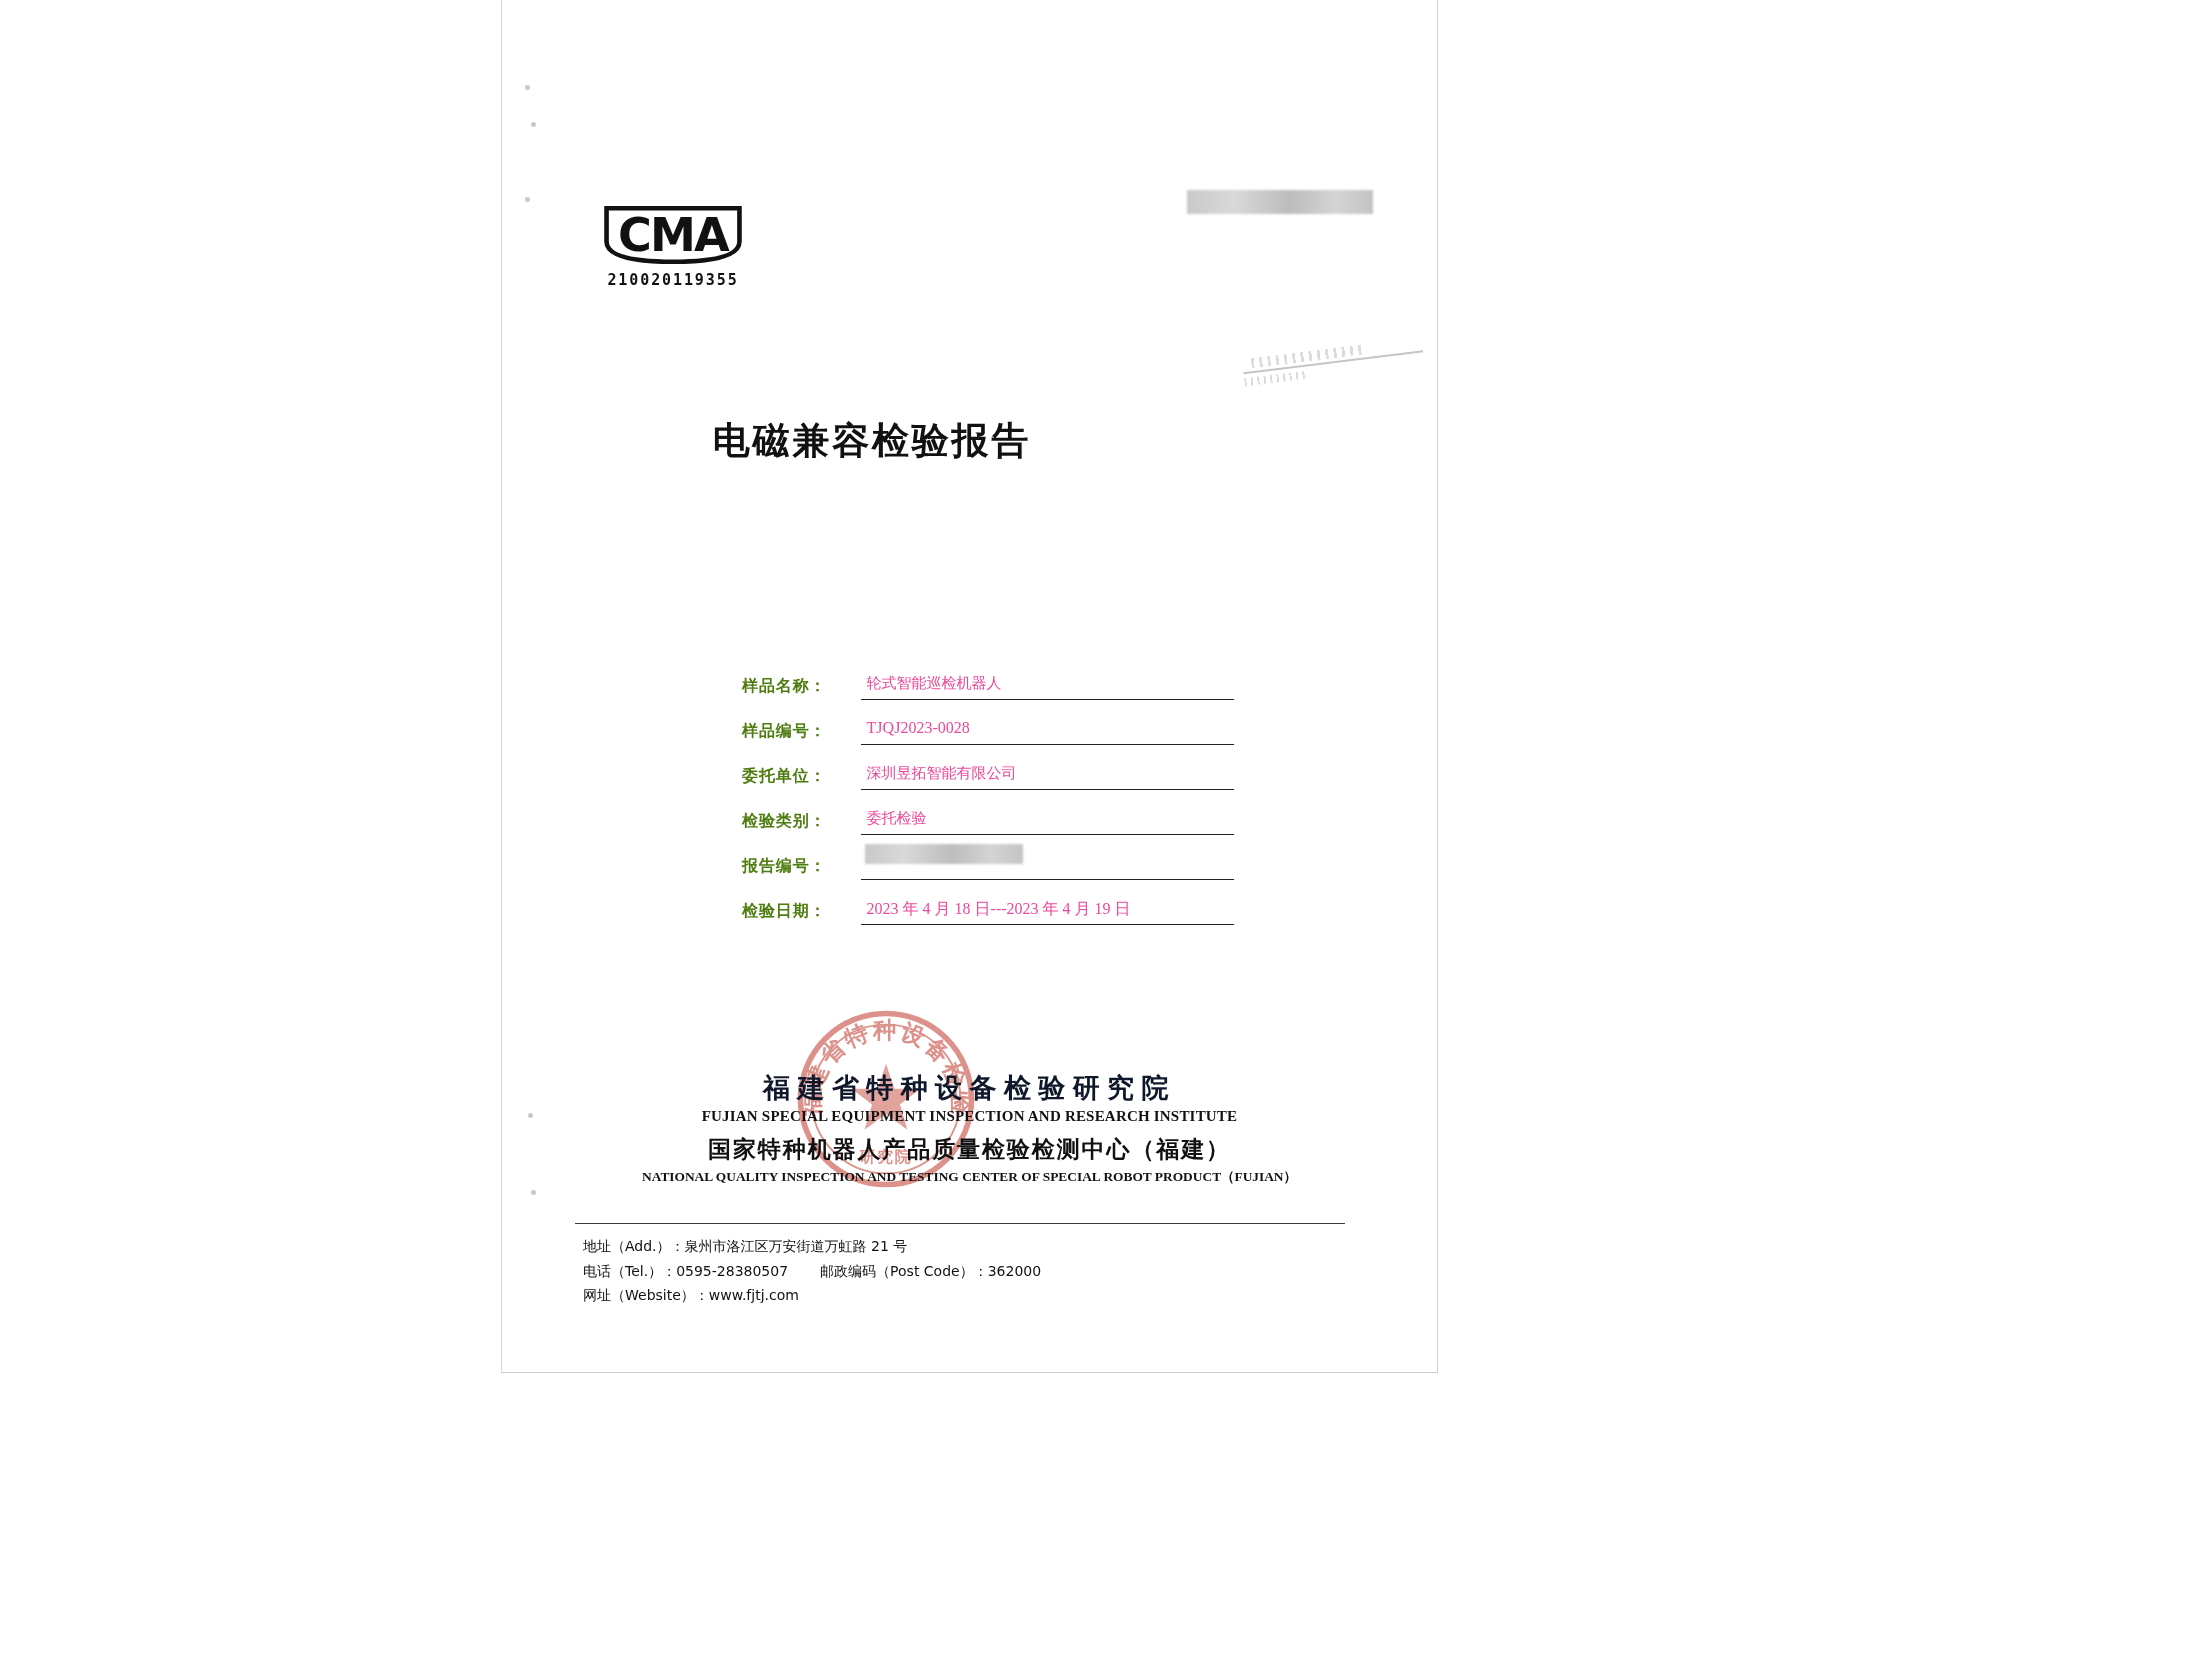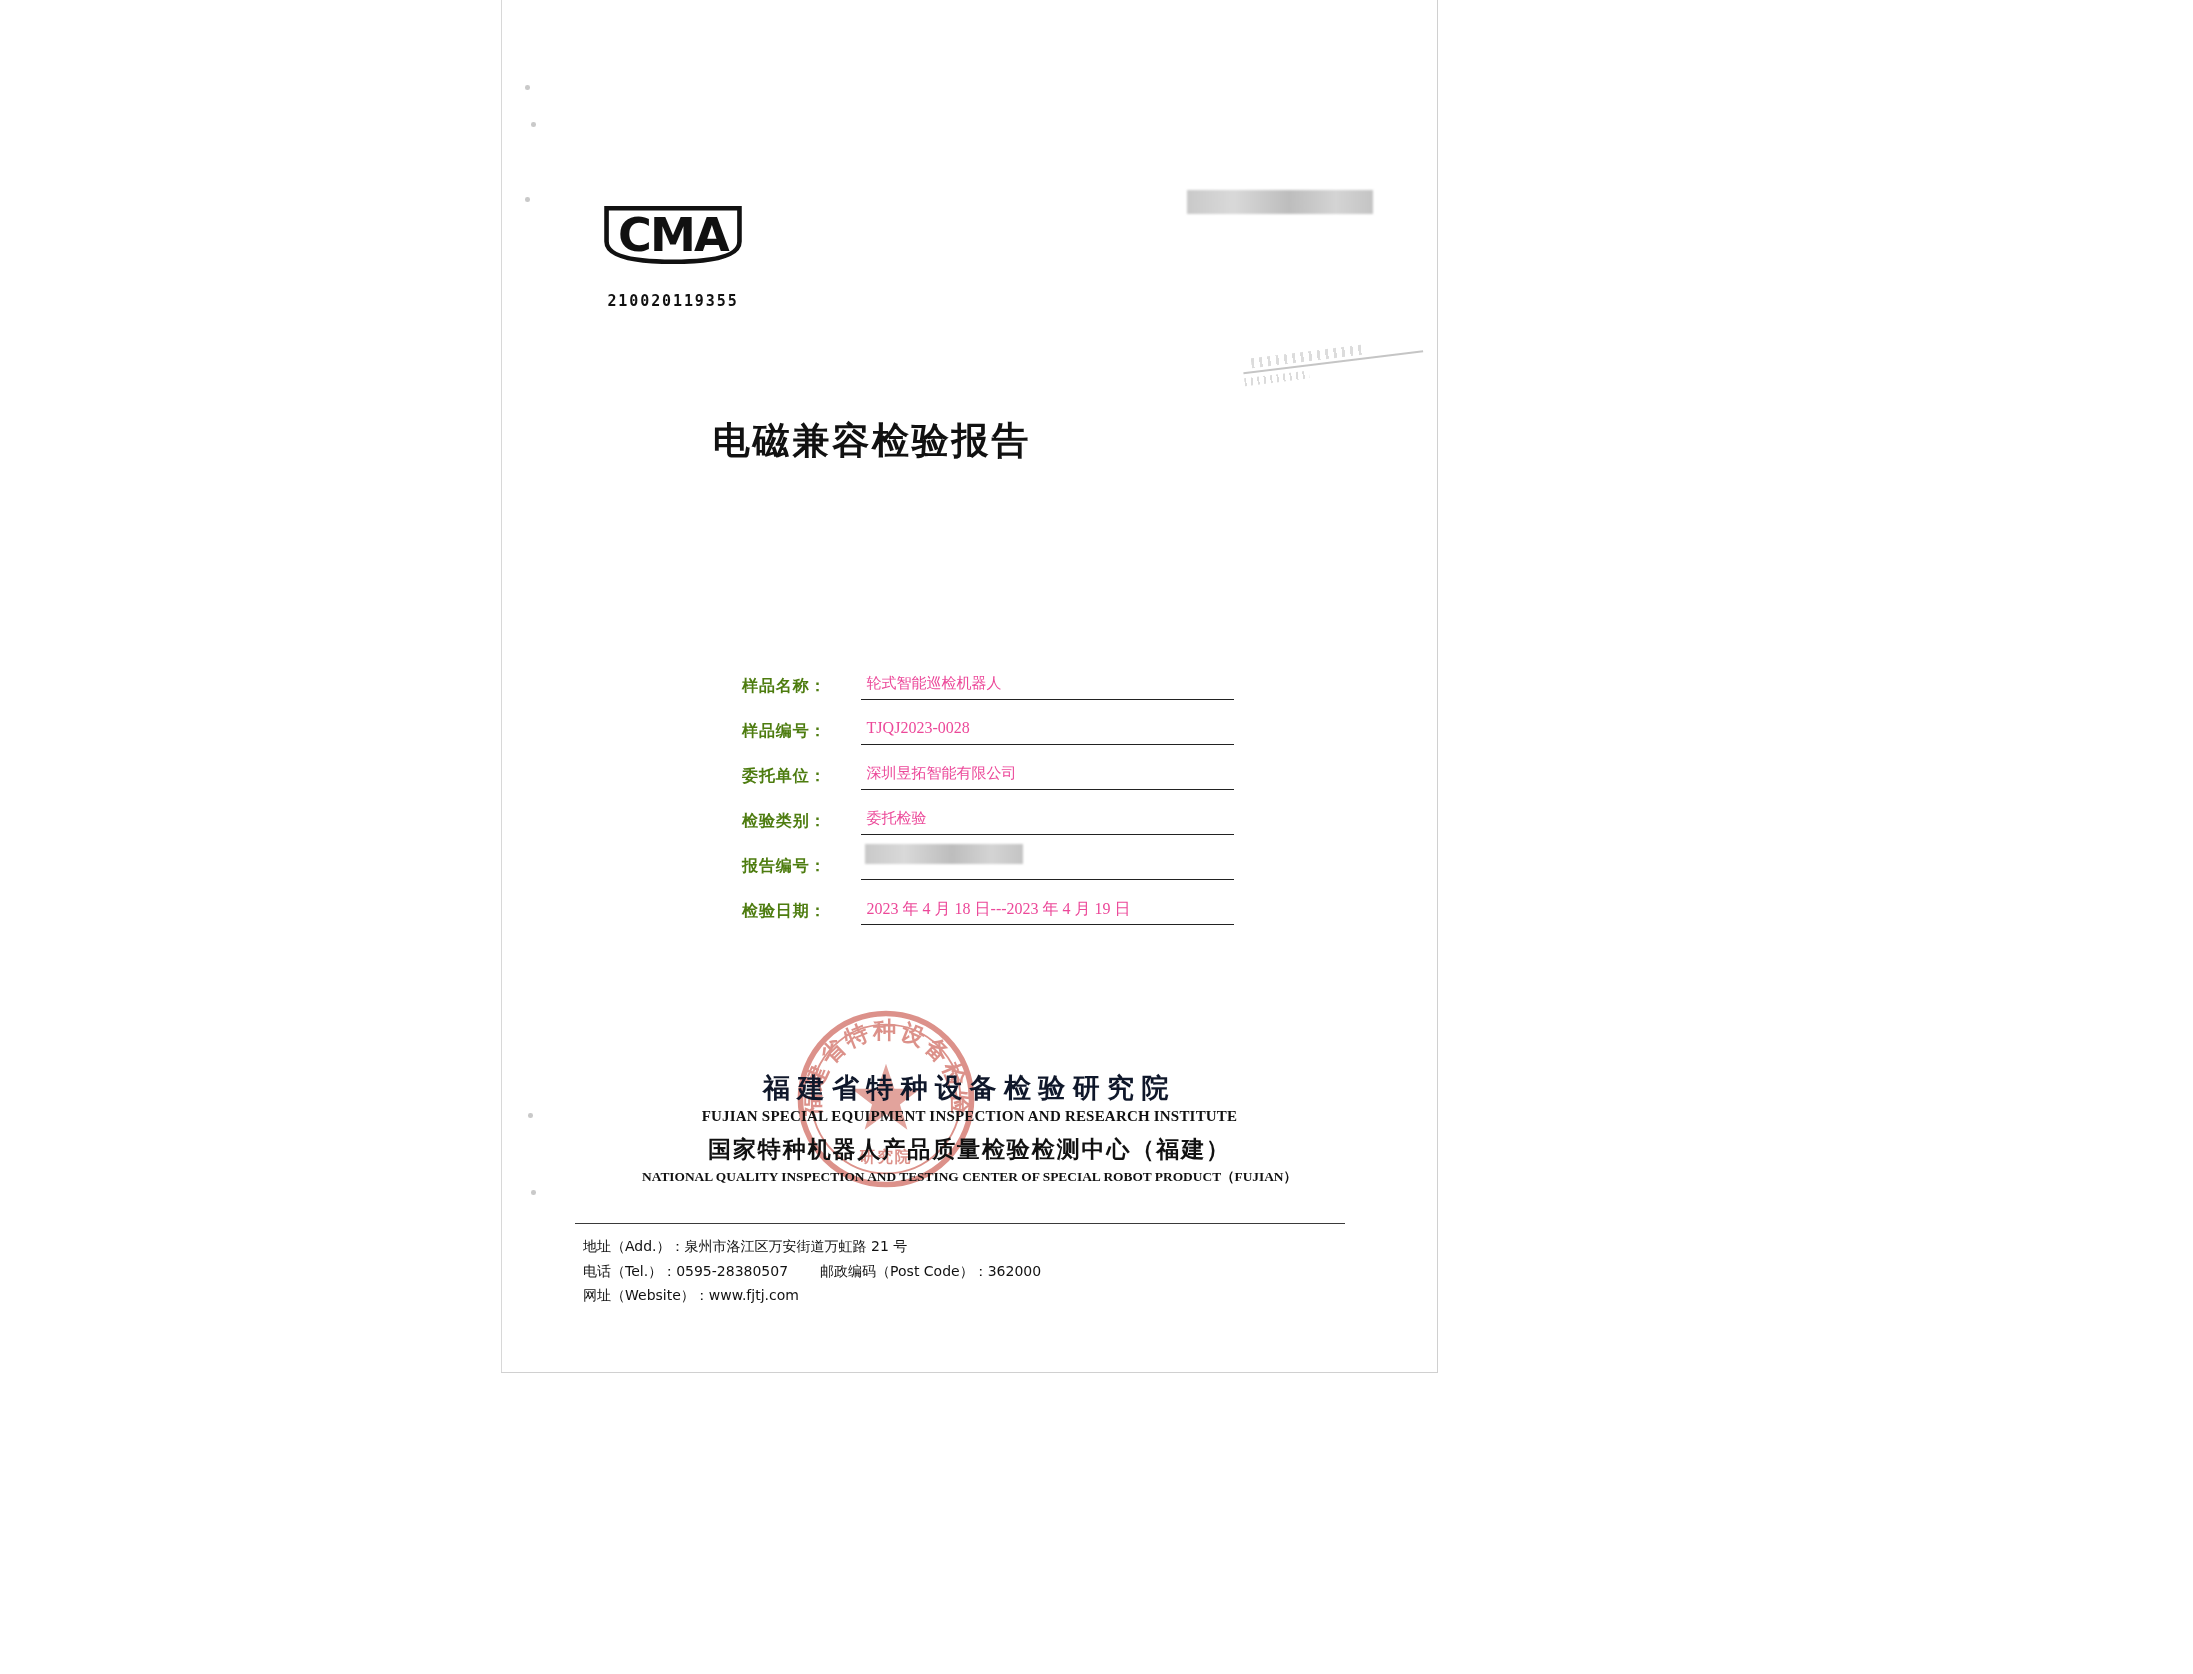--- a/index.html
+++ b/index.html
@@ -68,21 +68,21 @@
     text-align: center;
   }
   .cma-mark {
     position: relative;
     width: 148px;
     height: 72px;
     margin: 0 auto;
   }
   .cma-mark svg { display: block; }
   .cma-number {
-    margin-top: 21px;
+    margin-top: 0;
     font-family: "DejaVu Sans Mono", monospace;
     font-size: 15px;
     letter-spacing: 1.9px;
     color: #111;
     font-weight: bold;
   }
 
   
   .redact {
     position: absolute;

